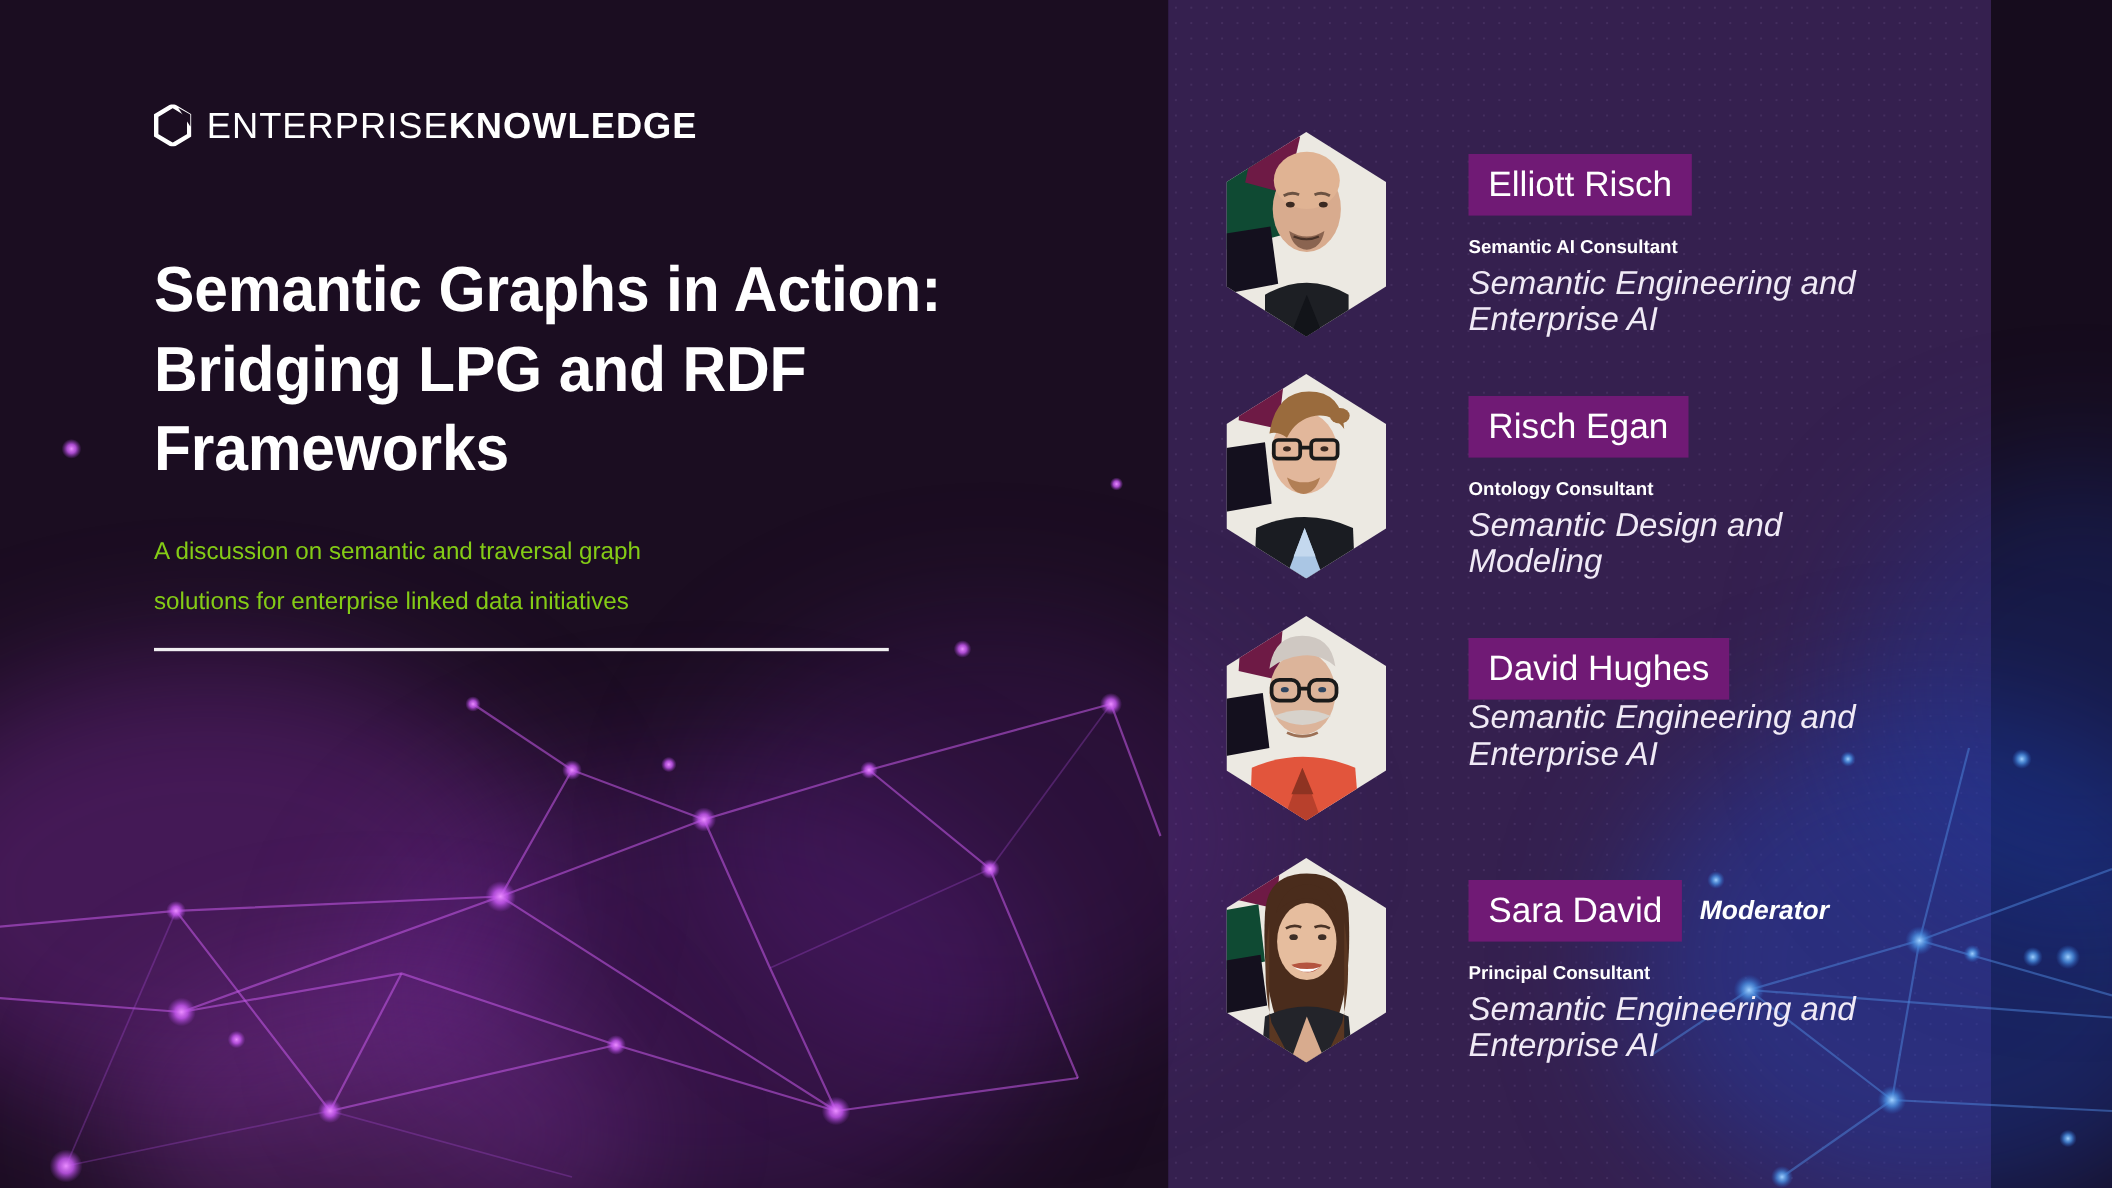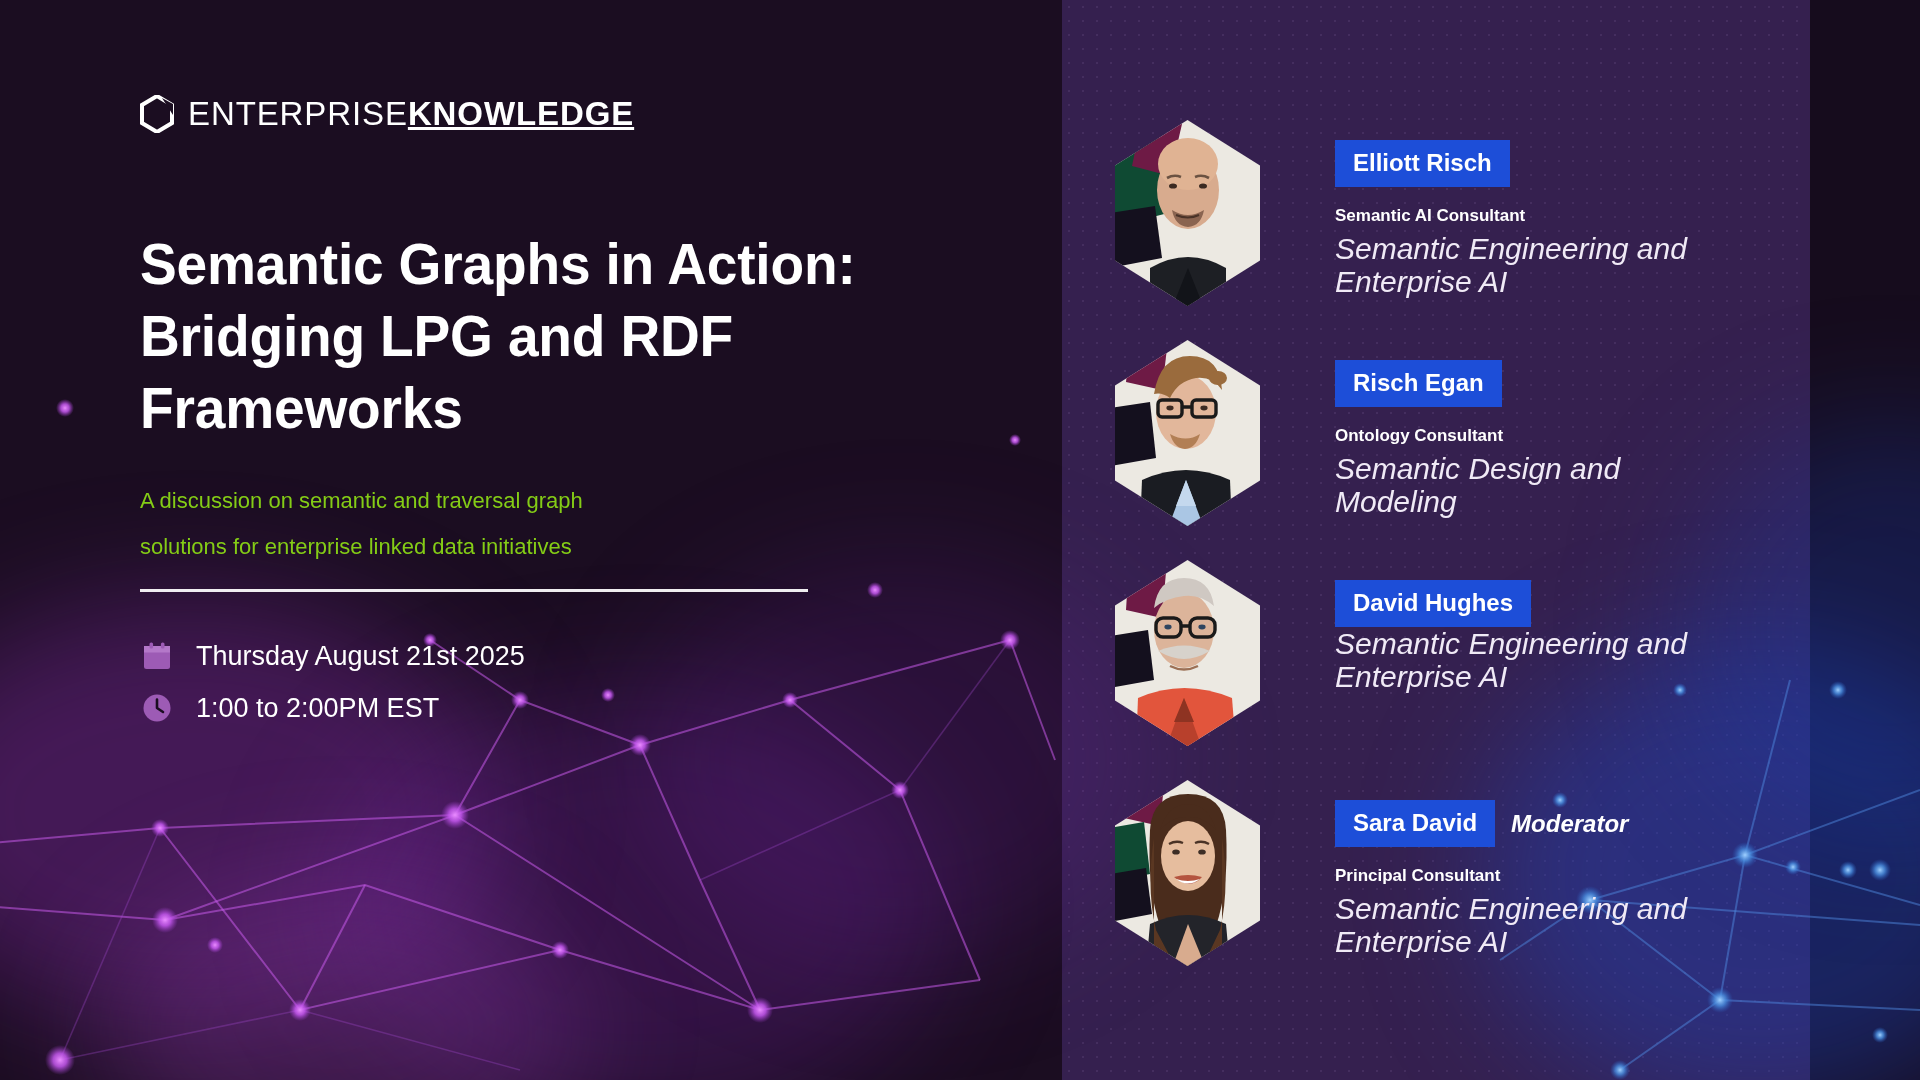--- a/index.html
+++ b/index.html
@@ -44,21 +44,21 @@
   
   .net { position:absolute; left:0; top:0; width:1920px; height:1080px; pointer-events:none; }
 
   
   .left-col { position:absolute; left:140px; top:0; width:880px; height:1080px; }
 
   .logo-row { position:absolute; left:0; top:95px; display:flex; align-items:center; gap:14px; }
   .logo-mark { width:34px; height:38px; display:block; }
   .logo-text { font-size:33px; letter-spacing:.9px; color:#ffffff; white-space:nowrap; }
   .logo-text .lt-light { font-weight:400; }
-  .logo-text .lt-bold  { font-weight:700;text-decoration:underline; }
+  .logo-text .lt-bold  { font-weight:700; }
 
   .title {
     position:absolute; left:0; top:228px; width:850px;
     font-size:58px; line-height:72px; font-weight:700;
     color:#ffffff; letter-spacing:-.2px;
     font-family:"Liberation Sans Narrow","Liberation Sans", sans-serif;
     transform:scaleX(.95); transform-origin:left top;
   }
 
   .subtitle {
@@ -78,22 +78,22 @@
 
   
   .speakers { position:absolute; left:1110px; top:118px; width:720px; }
   .speaker { position:relative; height:220px; }
   .hex-wrap { position:absolute; left:0; top:0; width:155px; height:190px; }
   .hex-svg  { width:155px; height:190px; display:block; }
 
   .sp-body { position:absolute; left:225px; top:22px; width:490px; }
   .badge-row { display:flex; align-items:center; gap:16px; }
   .name-badge {
-    background:#1d4ed8; color:#ffffff;
-    font-size:24px; font-weight:700;
+    background:#701a75; color:#ffffff;
+    font-size:32px; font-weight:400;
     padding:9px 18px 10px 18px; display:inline-block; white-space:nowrap;
   }
   .moderator {
     font-size:24px; font-weight:700; font-style:italic;
     color:#ffffff; white-space:nowrap;
   }
   .sp-title {
     margin-top:13px; font-size:17px; font-weight:700; color:#ffffff;
     line-height:32px; white-space:nowrap;
   }
@@ -215,38 +215,20 @@
       <div>Frameworks</div>
     </div>
 
     <div class="subtitle">
       <div>A discussion on semantic and traversal graph</div>
       <div>solutions for enterprise linked data initiatives</div>
     </div>
 
     <div class="rule"></div>
 
-    <div class="meta">
-      <div class="meta-row">
-        <svg class="meta-icon" viewBox="0 0 34 34">
-          <rect x="4" y="7" width="26" height="23" rx="2.5" fill="#9d5bb5"></rect>
-          <rect x="4" y="7" width="26" height="6.5" fill="#b478c9"></rect>
-          <rect x="9.5" y="3.5" width="3.6" height="6" rx="1.6" fill="#9d5bb5"></rect>
-          <rect x="20.9" y="3.5" width="3.6" height="6" rx="1.6" fill="#9d5bb5"></rect>
-        </svg>
-        <span class="meta-text">Thursday August 21st 2025</span>
-      </div>
-      <div class="meta-row">
-        <svg class="meta-icon" viewBox="0 0 34 34">
-          <circle cx="17" cy="17" r="13.5" fill="#9d5bb5"></circle>
-          <path d="M17 8.5 L17 17 L23 21" fill="none" stroke="#1b0d21" stroke-width="2.6" stroke-linecap="round" stroke-linejoin="round"></path>
-        </svg>
-        <span class="meta-text">1:00 to 2:00PM EST</span>
-      </div>
-    </div>
   </div>
 
   <div class="speakers">
 
     <div class="speaker">
       <div class="hex-wrap">
         <svg class="hex-svg" viewBox="0 0 155 190">
           <defs>
               <clipPath id="hx1">
                 <path d="M77.5 2 L150 47.5 L150 142.5 L77.5 188 L5 142.5 L5 47.5 Z"></path>

